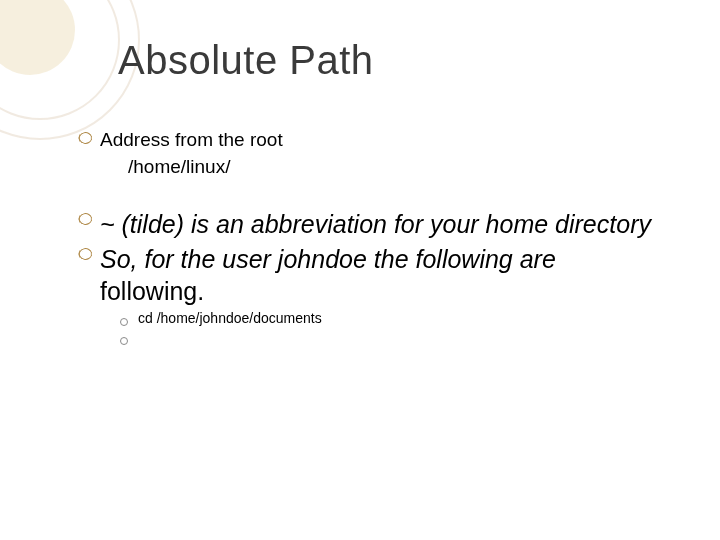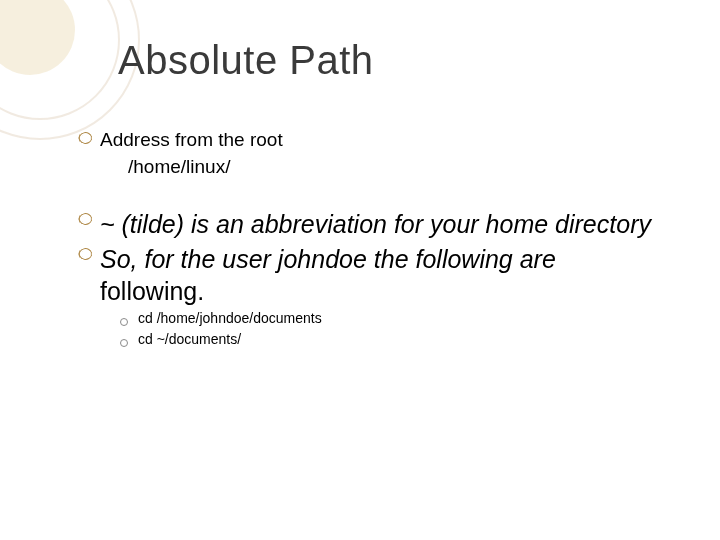--- a/index.html
+++ b/index.html
@@ -148,17 +148,16 @@
       <span>So, for the user johndoe the following are</span>
     </div>
     <div class="continuation">following.</div>
 
     <div class="sub-bullet">
       <span class="open-bullet"></span>
       <span>cd /home/johndoe/documents</span>
     </div>
     <div class="sub-bullet">
       <span class="open-bullet"></span>
-      <span>cd ~/documents/</span>
     </div>
   </div>
 
 </div>
 
 </body></html>

